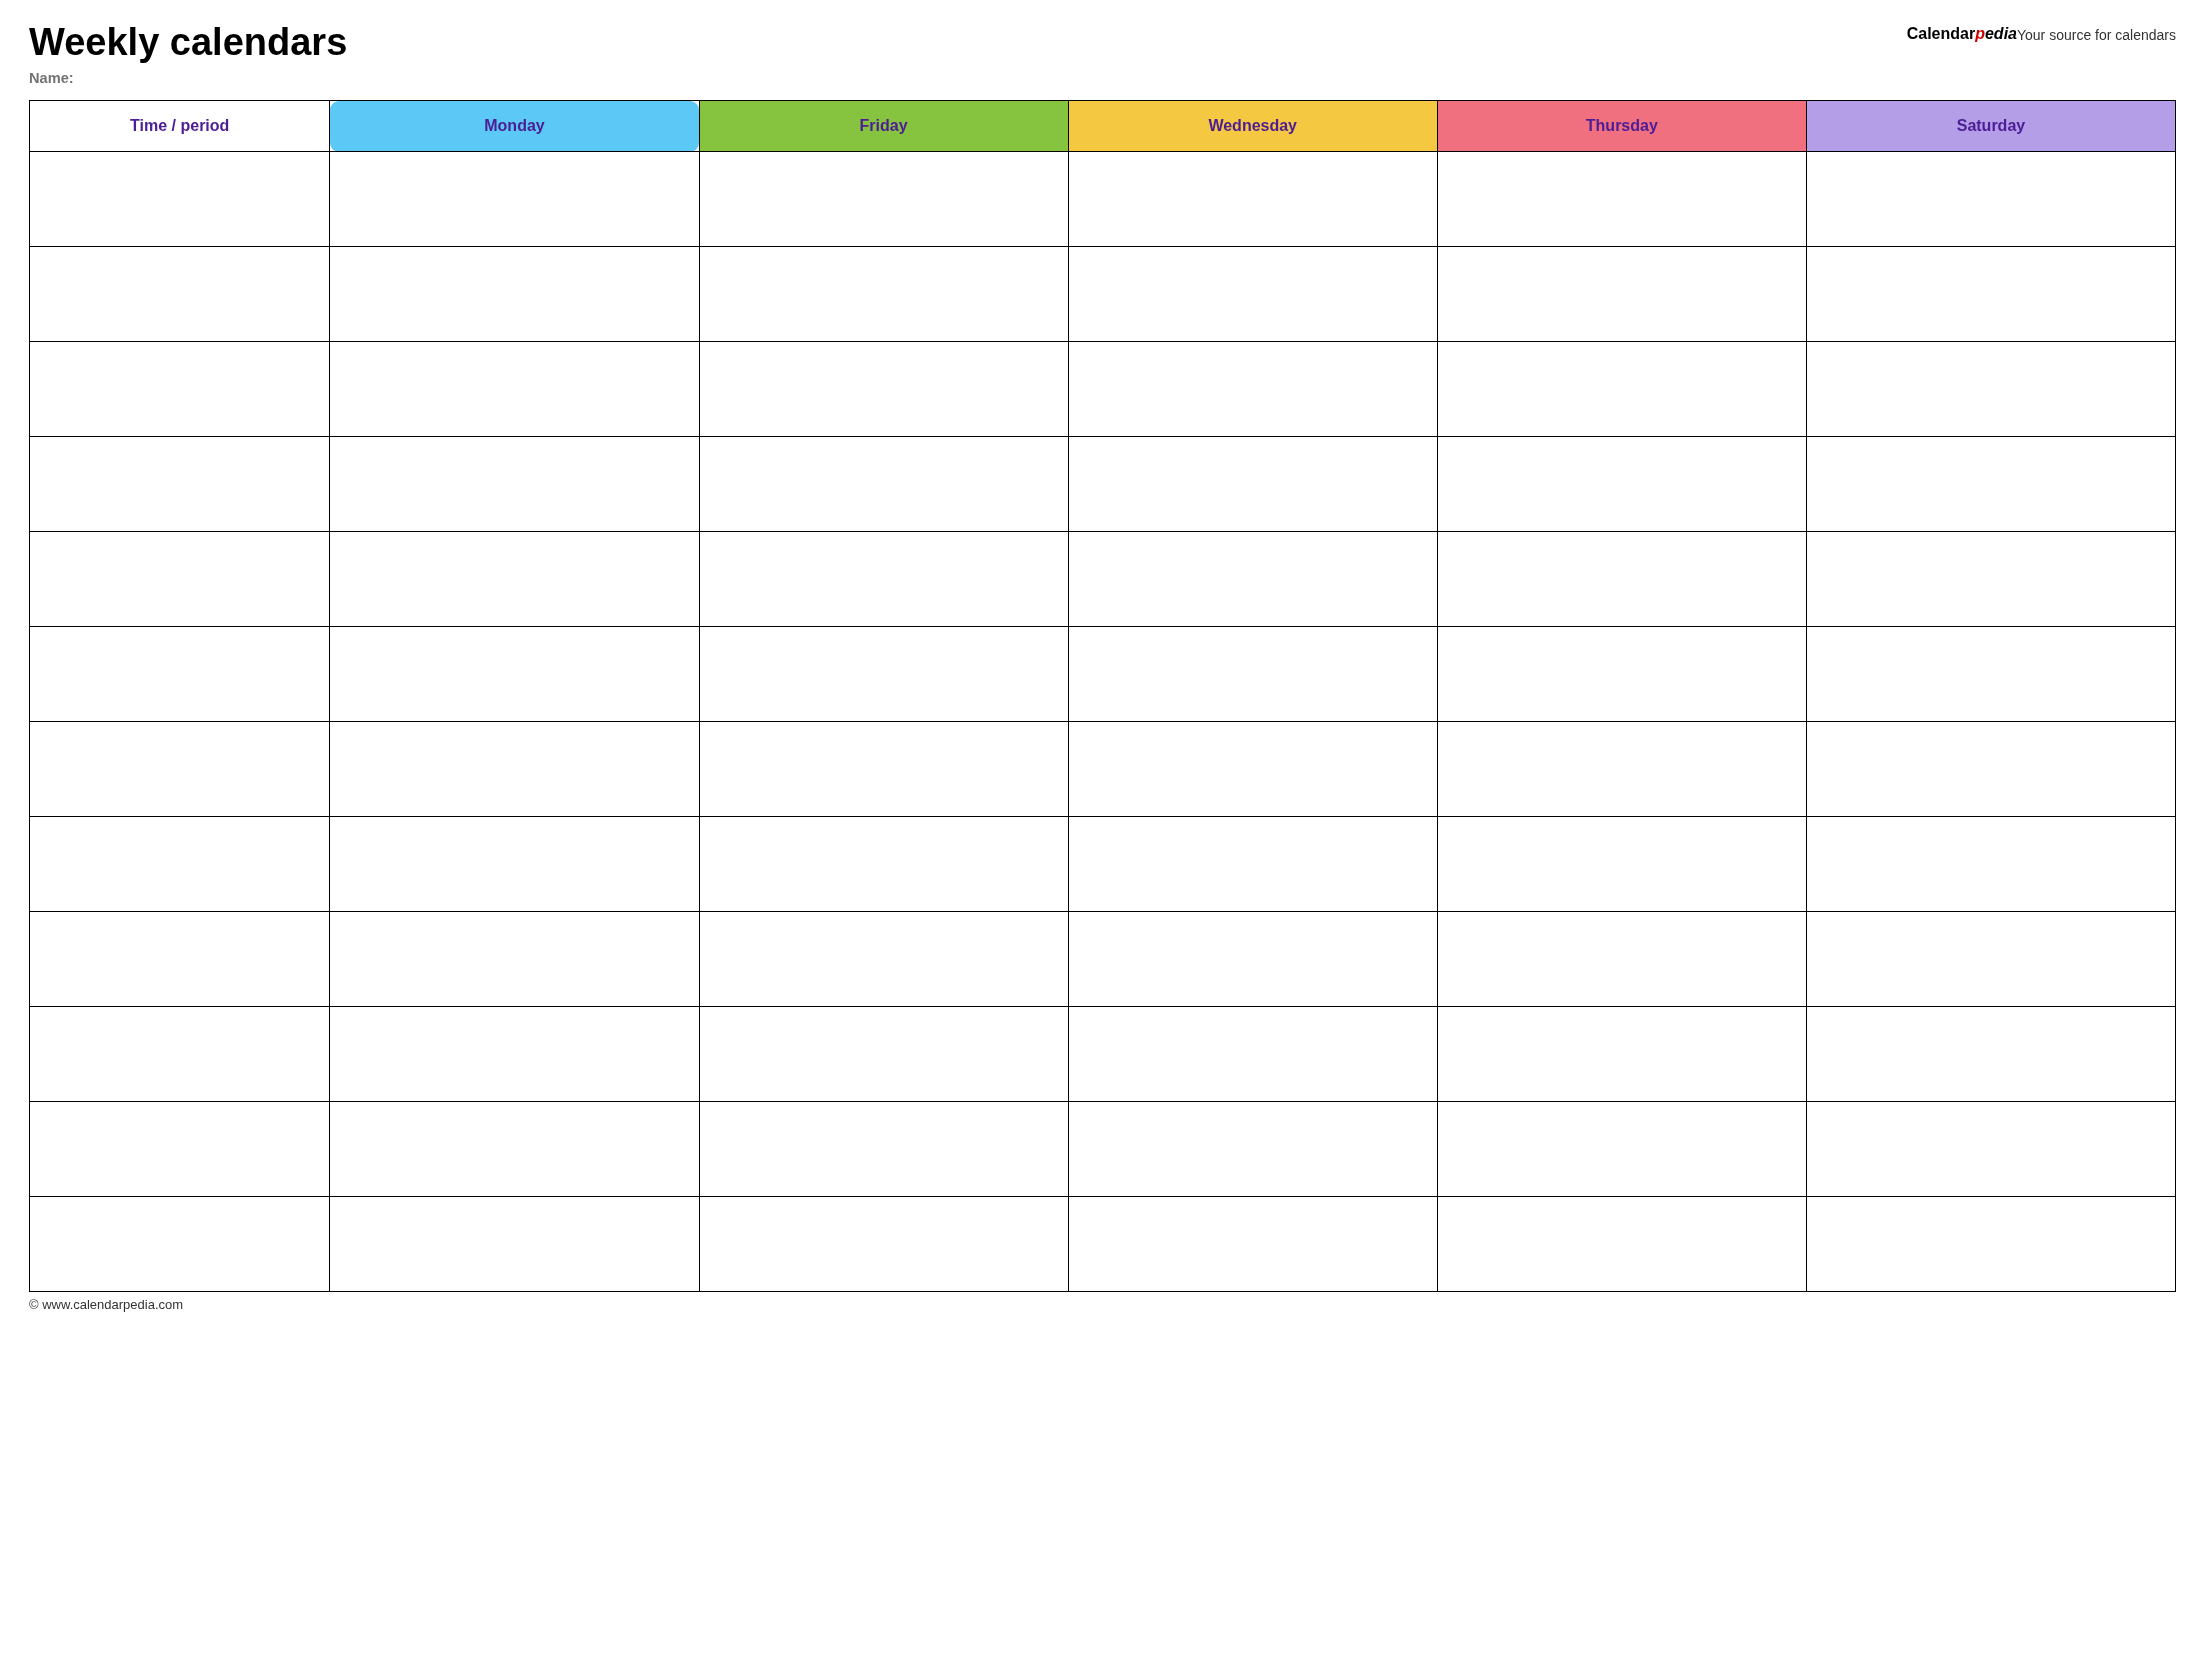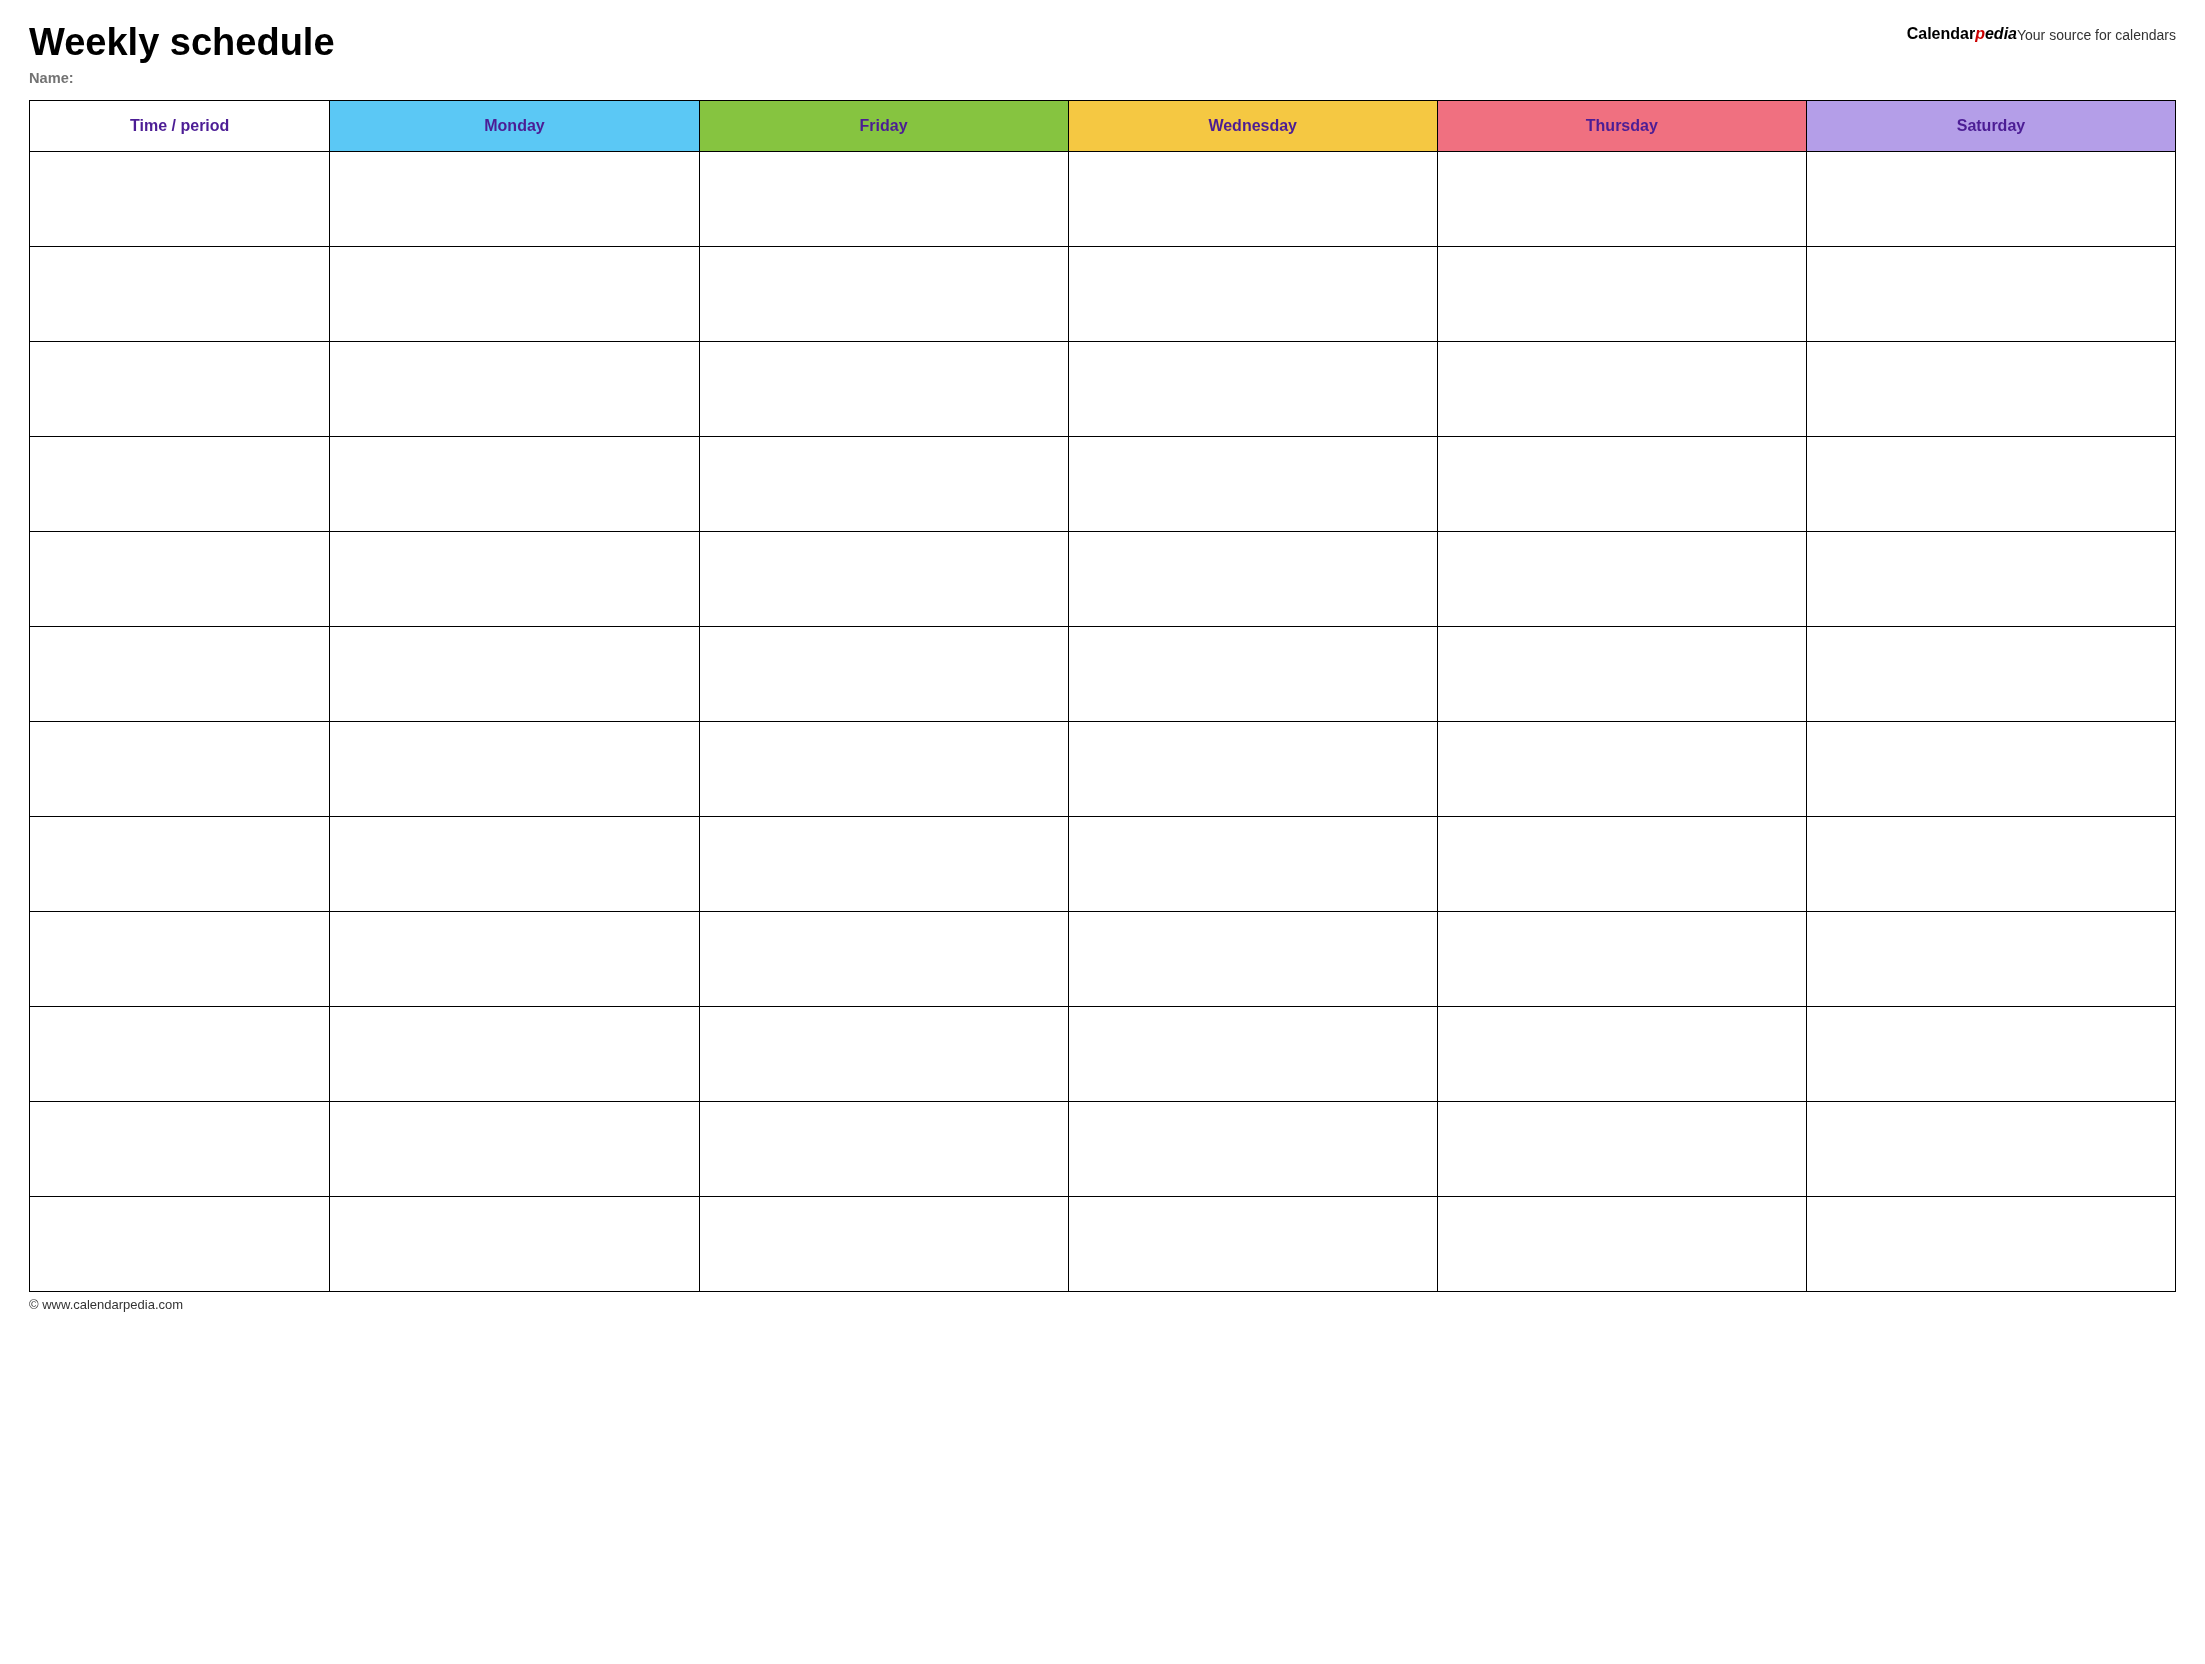--- a/index.html
+++ b/index.html
@@ -89,20 +89,21 @@
     }
 
     .col-time {
       width: 14%;
       background: #ffffff;
     }
 
     .col-monday {
       background: #5bc8f5;
       width: 17.2%;
+      border-radius: 9px;
     }
 
     .col-tuesday {
       background: #86c440;
       width: 17.2%;
     }
 
     .col-wednesday {
       background: #f5c842;
       width: 17.2%;
@@ -127,21 +128,21 @@
       margin-top: 5px;
       font-size: 13px;
       color: #333333;
     }
   </style>
 </head>
 <body>
 
 <div class="header-area">
   <div class="title-section">
-    <h1 class="page-title">Weekly schedule</h1>
+    <h1 class="page-title">Weekly calendars</h1>
     <div class="name-label">Name:</div>
   </div>
   <div class="logo-area">
     <div class="logo-text">
       <span style="color:#000000;">Calendar</span><span style="color:#cc0000; font-style:italic;">p</span><span style="color:#000000; font-style:italic;">edia</span>
     </div>
     <div class="logo-tagline">Your source for calendars</div>
   </div>
 </div>
 

